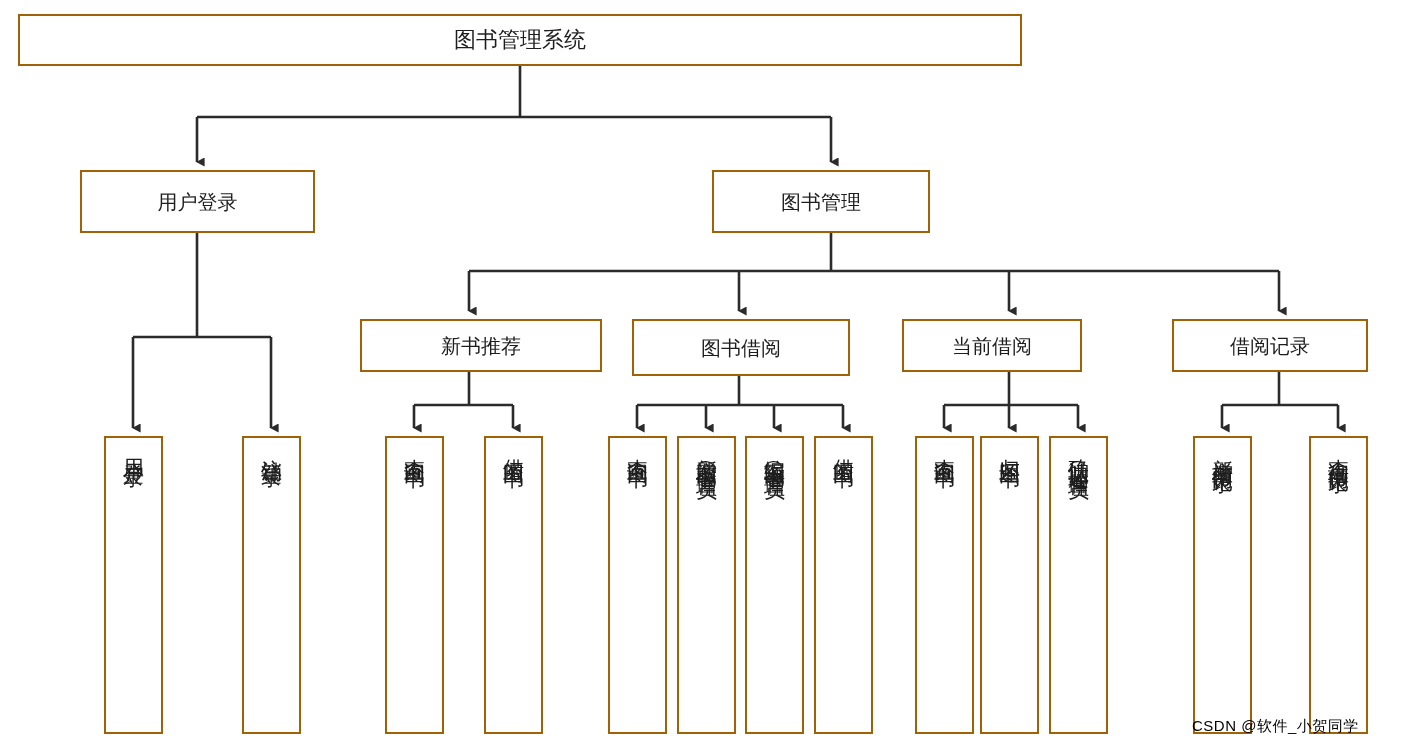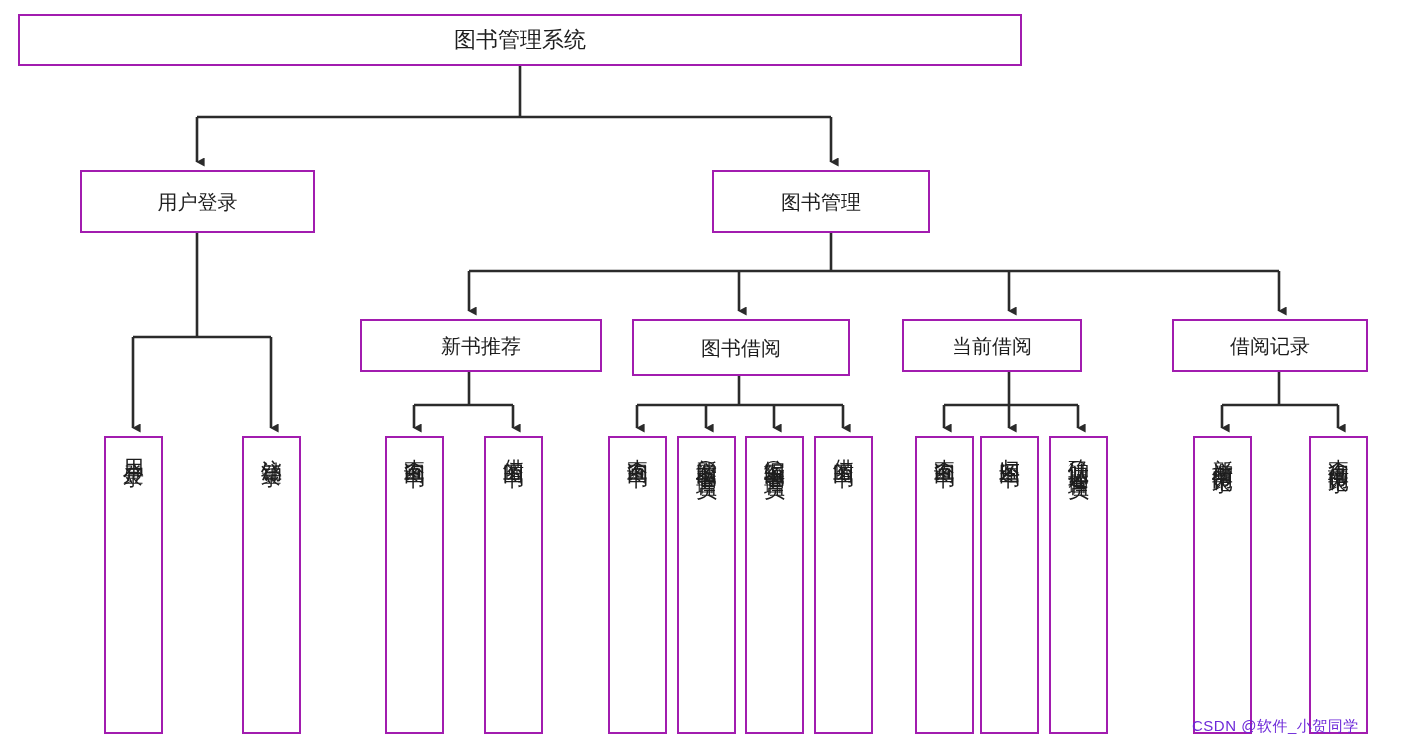--- a/index.html
+++ b/index.html
@@ -21,21 +21,21 @@
     position: absolute;
     left: 0;
     top: 0;
     width: 1405px;
     height: 747px;
     pointer-events: none;
   }
   .node {
     position: absolute;
     box-sizing: border-box;
-    border: 2px solid #a21caf;
+    border: 2px solid #a16207;
     background: #ffffff;
     display: flex;
     align-items: center;
     justify-content: center;
     color: #1d1d1d;
   }
   .node.horizontal .node-label {
     writing-mode: horizontal-tb;
     white-space: nowrap;
     line-height: 1;
@@ -51,21 +51,21 @@
     letter-spacing: 3px;
     line-height: 1.05;
     white-space: nowrap;
   }
   .node-root .node-label { font-size: 22px; }
   .node-l1 .node-label { font-size: 20px; }
   .node-l2 .node-label { font-size: 20px; }
   .node-leaf .node-label { font-size: 21px; }
   .watermark {
     position: absolute;
-    color: #6d28d9;
+    color: #000000;
     font-size: 15px;
     white-space: nowrap;
     letter-spacing: 0.5px;
   }
 </style>
 </head>
 <body>
 
 <div id="diagram-canvas">
 

